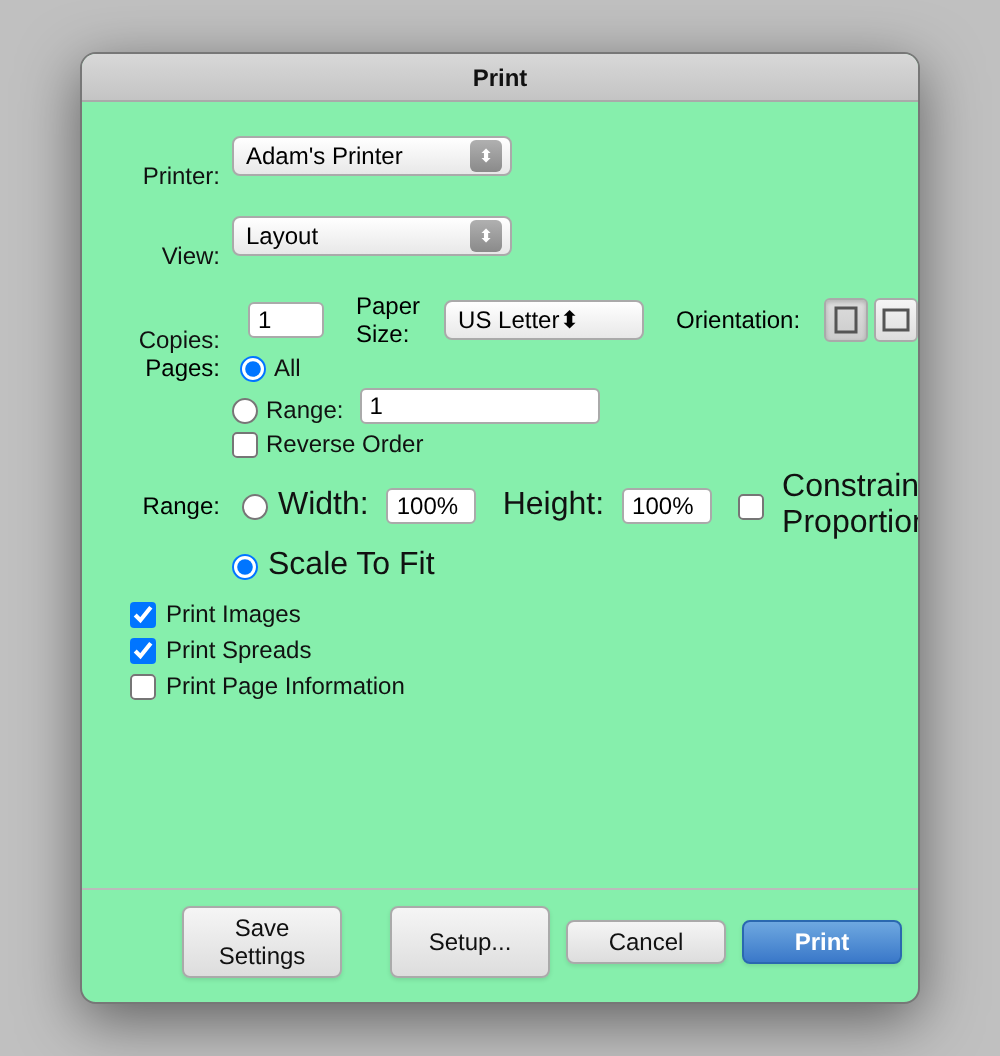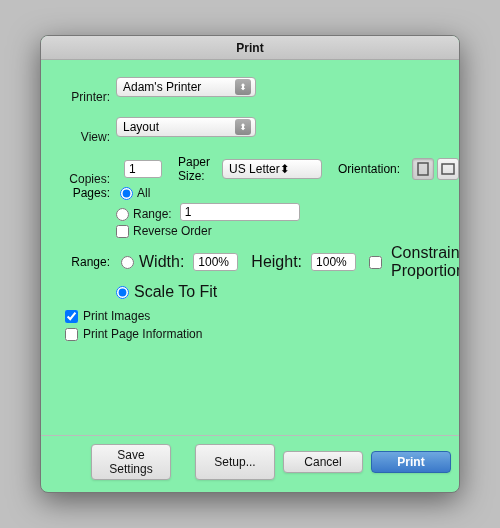--- a/index.html
+++ b/index.html
@@ -325,20 +325,24 @@
         <input type="radio" name="scale" checked="" style="">
         <label>Scale To Fit</label>
       </div>
     </div>
 
     <div class="checkbox-row">
       <input type="checkbox" checked="" style="">
       <label>Print Images</label>
     </div>
     <div class="checkbox-row">
+      <input type="checkbox" checked="" style="">
+      <label>Print Spreads</label>
+    </div>
+    <div class="checkbox-row">
       <input type="checkbox" style="">
       <label>Print Page Information</label>
     </div>
 
     <div style="height: 80px;"></div>
 
   </div>
 
   <div style="border-top: 1px solid #bbb;"></div>
   <div class="bottom-buttons">

